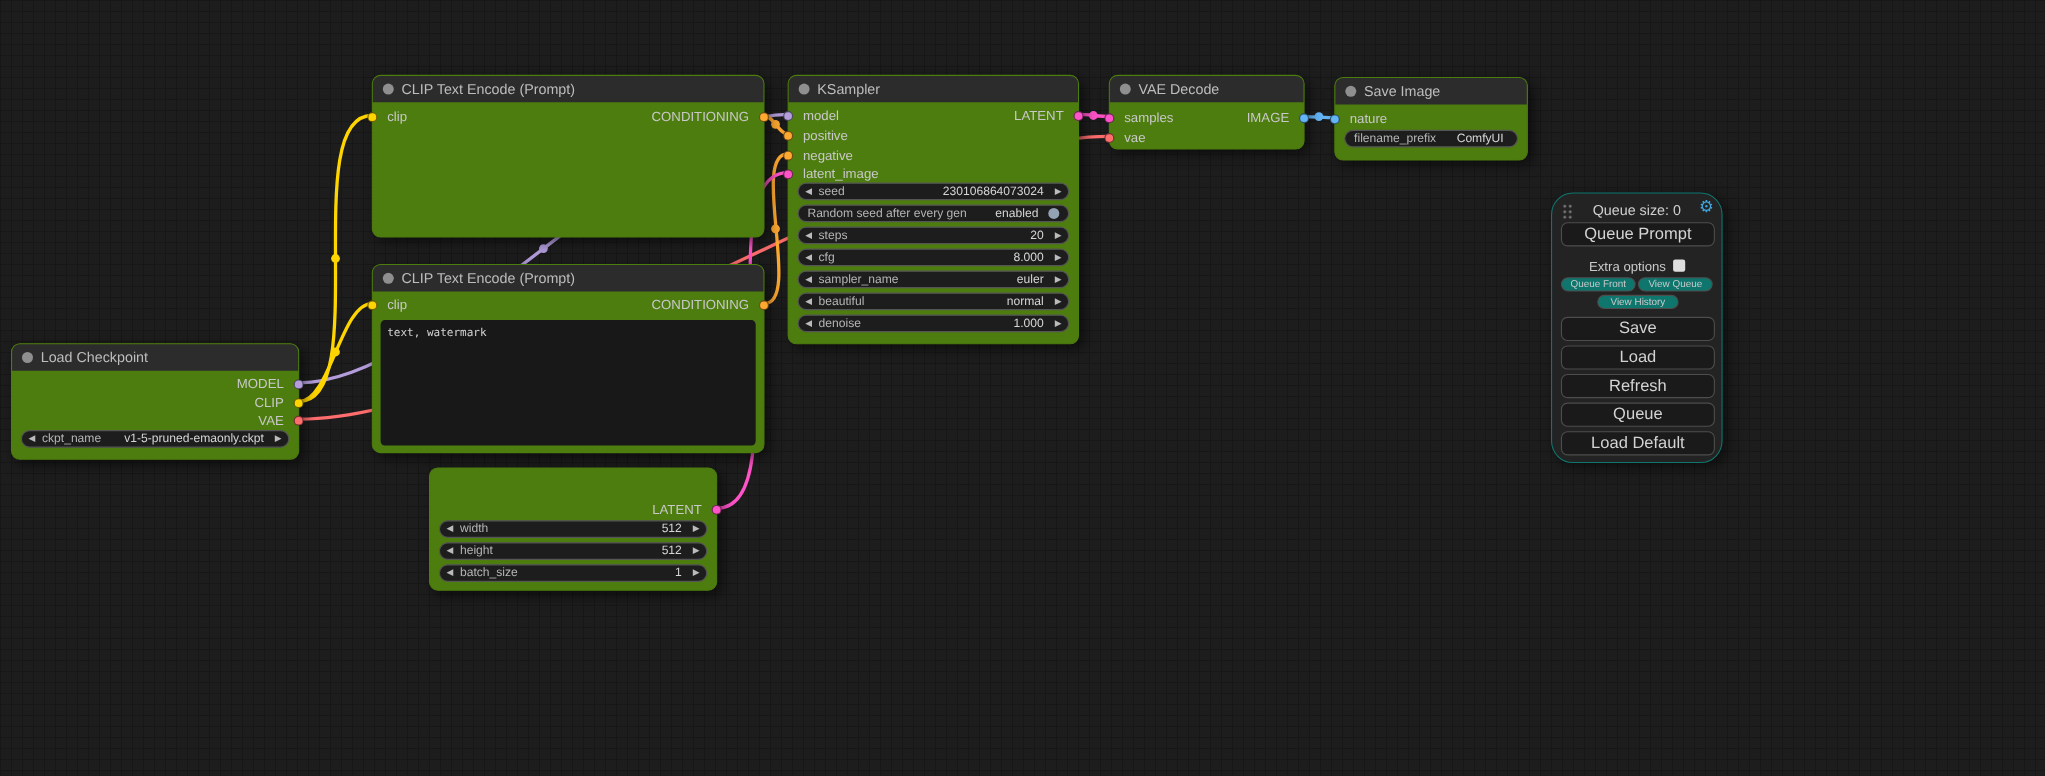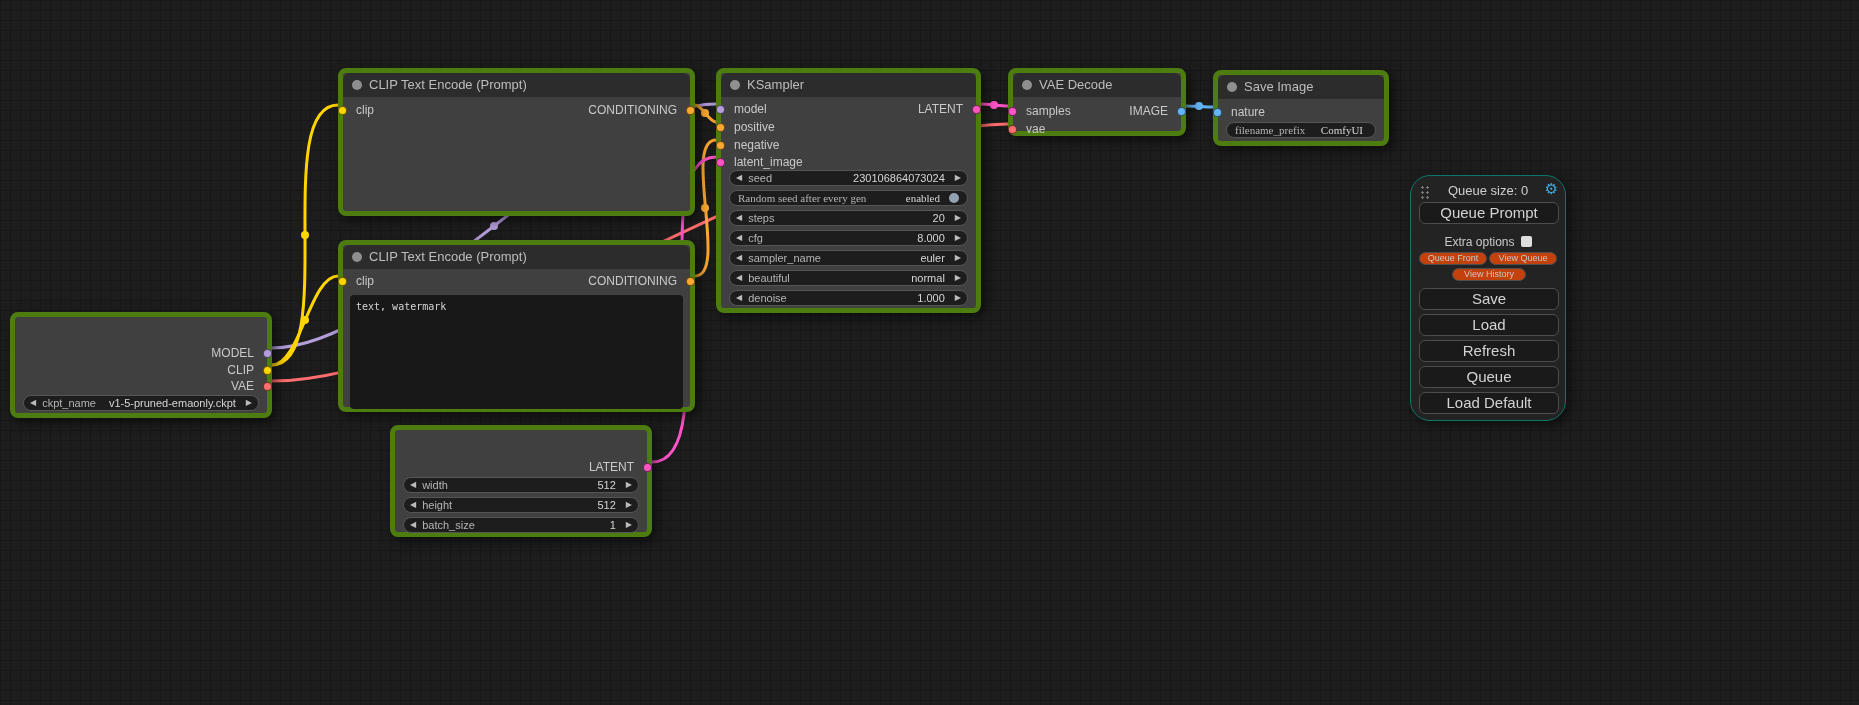--- a/index.html
+++ b/index.html
@@ -10,22 +10,22 @@
     background-image:
       linear-gradient(#171717 1px, transparent 1px),
       linear-gradient(90deg,#171717 1px, transparent 1px);
     background-size:10px 10px;
     position:relative;
   }
   #wires { position:absolute; left:0; top:0; z-index:1; pointer-events:none; }
   .wire { fill:none; stroke-width:3; }
   .node {
     position:absolute; z-index:2;
-    background:#404040;
-    border:5px solid #4d7c0f;
+    background:#4d7c0f;
+    border:1px solid #4d7c0f;
     border-radius:8px;
     box-shadow:4px 4px 12px rgba(0,0,0,.55);
   }
   .title {
     position:absolute; left:0; top:0; right:0; height:24px;
     background:#2c2c2c; border-radius:7px 7px 0 0;
     color:#bdbdbd; font-size:13px; line-height:24px; padding-left:26px;
     white-space:nowrap; overflow:hidden;
   }
   .tdot { position:absolute; left:9px; top:7px; width:10px; height:10px;
@@ -38,21 +38,21 @@
   .out-label { position:absolute; right:13px; font-size:12px; line-height:16px; color:#c9c9c9; white-space:nowrap; }
   .widget {
     position:absolute; left:8px; right:8px; height:16px;
     background:#1d1d1d; border:1px solid #555; border-radius:8px;
     display:flex; align-items:center;
     font-size:11px; line-height:14px; color:#b5b5b5; white-space:nowrap; overflow:hidden;
   }
   .arr { font-size:8px; color:#bbb; padding:0 6px; flex:0 0 auto; }
   .wlabel { color:#b5b5b5; }
   .wvalue { margin-left:auto; color:#d6d6d6; padding-right:4px; }
-  .widget.noarrows { padding:0 8px;font-family:Liberation Serif, serif; }
+  .widget.noarrows { padding:0 8px; }
   .toggle-dot { flex:0 0 auto; width:10px; height:10px; border-radius:50%;
     background:#93a3b3; margin-left:5px; }
   .prompt-box {
     position:absolute; left:7px; right:7px;
     background:#181818; border-radius:4px; padding:5px 6px;
     font-family:"DejaVu Sans Mono", monospace; font-size:10px; line-height:13px;
     color:#d4d4d4; white-space:pre-wrap; word-break:break-word; overflow:hidden;
   }
   
   #menu {
@@ -61,21 +61,21 @@
     box-shadow:4px 4px 12px rgba(0,0,0,.5);
   }
   .menu-btn {
     position:absolute; left:8px; width:140px; height:22px;
     background:#1a1a1a; border:1px solid #4d4d4d; border-radius:6px;
     color:#d3d3d3; font-size:15px; text-align:center; line-height:20px;
     font-family:"Liberation Sans", sans-serif; cursor:pointer;
   }
   .menu-btn-sm {
     position:absolute; height:13px;
-    background:#c2410c; border:1px solid #4d4d4d; border-radius:8px;
+    background:#0f766e; border:1px solid #4d4d4d; border-radius:8px;
     color:#c9c9c9; font-size:9px; text-align:center; line-height:11px;
   }
   .queue-size { position:absolute; left:0; right:0; top:7px; text-align:center;
     color:#cfcfcf; font-size:13px; }
   .drag-dots { position:absolute; left:9px; top:9px; width:10px; height:14px;
     background-image:radial-gradient(circle,#7a7a7a 1.2px, transparent 1.4px);
     background-size:5px 5px; }
   .gear { position:absolute; right:7px; top:4px; font-size:15px; line-height:18px; }
   .extra-row { position:absolute; left:0; right:0; top:59px; text-align:center;
     color:#c9c9c9; font-size:12px; }
@@ -99,20 +99,24 @@
   <circle cx="494" cy="226" r="4" style="fill: rgb(179, 157, 219);"></circle>
   <circle cx="305" cy="235" r="4" style="fill: rgb(255, 213, 0);"></circle>
   <circle cx="305" cy="320" r="4" style="fill: rgb(255, 213, 0);"></circle>
   <circle cx="705" cy="113" r="4" style="fill: rgb(255, 169, 49);"></circle>
   <circle cx="705" cy="208" r="4" style="fill: rgb(255, 169, 49);"></circle>
   <circle cx="994" cy="105" r="4" style="fill: rgb(255, 83, 200);"></circle>
   <circle cx="1199" cy="106" r="4" style="fill: rgb(100, 181, 246);"></circle>
 </svg>
 
 <div class="node" style="left:10px;top:312px;width:262px;height:106px;">
+  <div class="title">
+    <span class="tdot"></span>
+    <span>Load Checkpoint</span>
+  </div>
   <span class="out-label" style="top:28px">MODEL</span>
   <span class="out-label" style="top:45px">CLIP</span>
   <span class="out-label" style="top:61px">VAE</span>
   <span class="slot-dot out" style="top: 31.5px; background: rgb(179, 157, 219);"></span>
   <span class="slot-dot out" style="top: 48.5px; background: rgb(255, 213, 0);"></span>
   <span class="slot-dot out" style="top: 64.5px; background: rgb(255, 110, 110);"></span>
   <div class="widget" style="top:78px">
     <span class="arr">◀</span>
     <span class="wlabel">ckpt_name</span>
     <span class="wvalue">v1-5-pruned-emaonly.ckpt</span>

